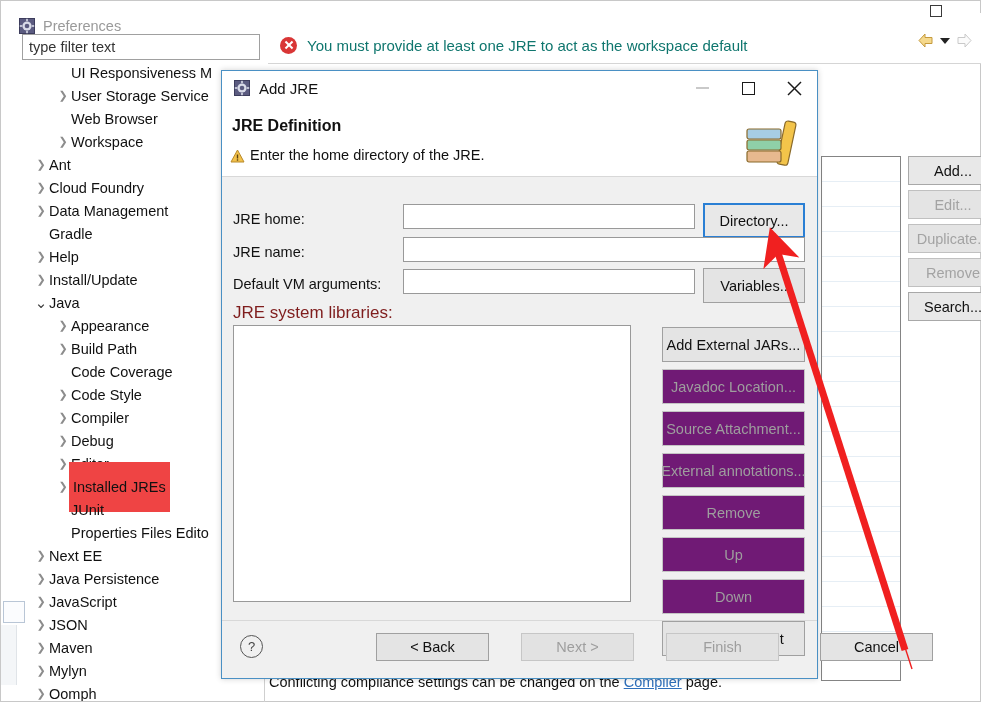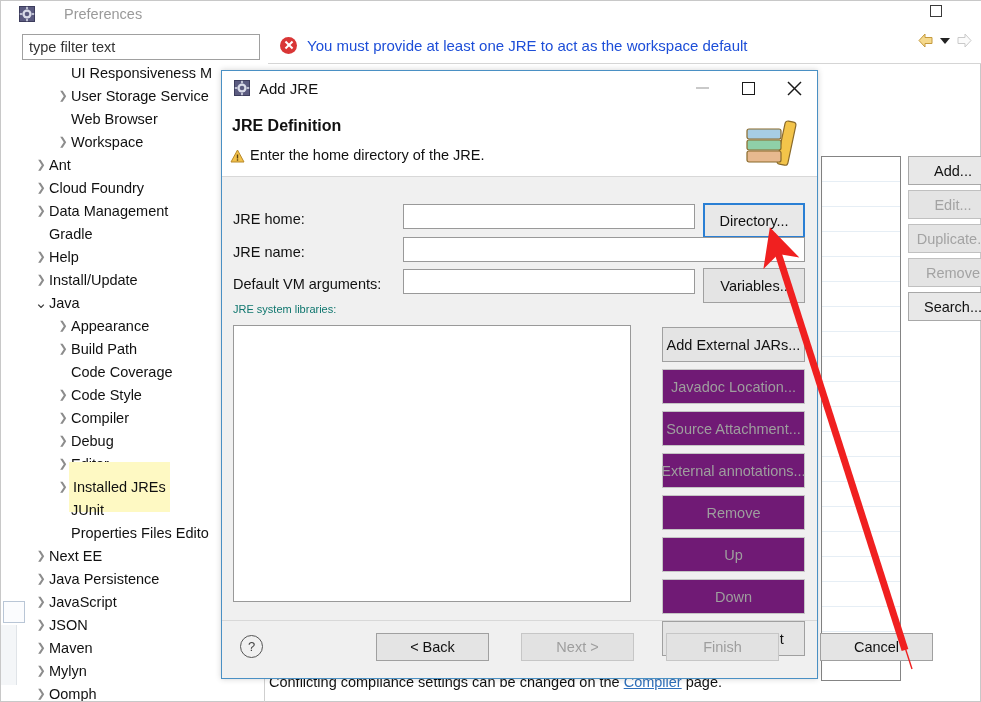--- a/index.html
+++ b/index.html
@@ -17,24 +17,24 @@
   }
 
   
   .prefs-window {
     position: absolute; left: 0; top: 0;
     width: 981px; height: 702px;
     background: #ffffff;
     border: 1px solid #c8c8c8;
   }
   .prefs-titlebar {
-    position: absolute; left: 0; top: 0;
+    position: absolute; left: 0; top: 12px;
     width: 981px; height: 26px;
     background: #ffffff;
-    display: flex; align-items: center; gap: 21px;
+    display: flex; align-items: center;
   }
   .prefs-title-icon {
     margin-left: 18px; width: 16px; height: 16px;
     display: inline-flex; align-items: center; justify-content: center;
   }
   .prefs-title-text {
     margin-left: 8px;
     font-size: 14.5px;
     color: #9a9a9a;
   }
@@ -77,21 +77,21 @@
     white-space: nowrap;
   }
   .tree-arrow {
     width: 16px; display: inline-block; text-align: center;
     color: #8c8c8c; font-size: 11px; line-height: 1;
     flex: 0 0 16px;
   }
   .tree-arrow.open { color: #3a3a3a; }
   .tree-label { display: inline-block; }
   .tree-label.selected {
-    background: #fef9c3;
+    background: #ef4444;
     padding: 17px 4px;
     margin-left: -2px;
   }
   .lvl0 { padding-left: 12px; }
   .lvl1 { padding-left: 34px; }
 
   
   .error-bar {
     position: absolute; left: 267px; top: 26px;
     width: 714px; height: 37px;
@@ -107,21 +107,21 @@
     display: inline-block;
   }
   .error-icon:before, .error-icon:after {
     content: ""; position: absolute;
     left: 3.5px; top: 7.5px;
     width: 10px; height: 2px; background: #ffffff;
   }
   .error-icon:before { transform: rotate(45deg); }
   .error-icon:after  { transform: rotate(-45deg); }
   .error-text {
-    margin-left: 10px; font-size: 15px; color: #1d4ed8;
+    margin-left: 10px; font-size: 15px; color: #0f766e;
   }
   .nav-group {
     position: absolute; right: 6px; top: 30px;
     display: flex; align-items: center; gap: 5px;
   }
   .nav-arrow { width: 19px; height: 19px; }
   .nav-caret {
     width: 0; height: 0;
     border-left: 5px solid transparent;
     border-right: 5px solid transparent;
@@ -264,21 +264,21 @@
     white-space: nowrap;
   }
   .dbtn.disabled { color: #9e9e9e; background: #701a75; border-color: #c4c4c4; }
   .dbtn.focus {
     border: 2px solid #2a7fd4;
     background: #e8e8e8;
   }
 
   .lib-label {
     position: absolute; left: 232px; top: 303px;
-    font-size: 11px; color: #0f766e;
+    font-size: 17px; color: #7f1d1d;
   }
   .lib-list {
     position: absolute; left: 232px; top: 326px;
     width: 398px; height: 277px;
     background: #ffffff;
     border: 1px solid #999999;
   }
   .lib-btns {
     position: absolute; left: 637px; top: 328px;
     width: 167px;

